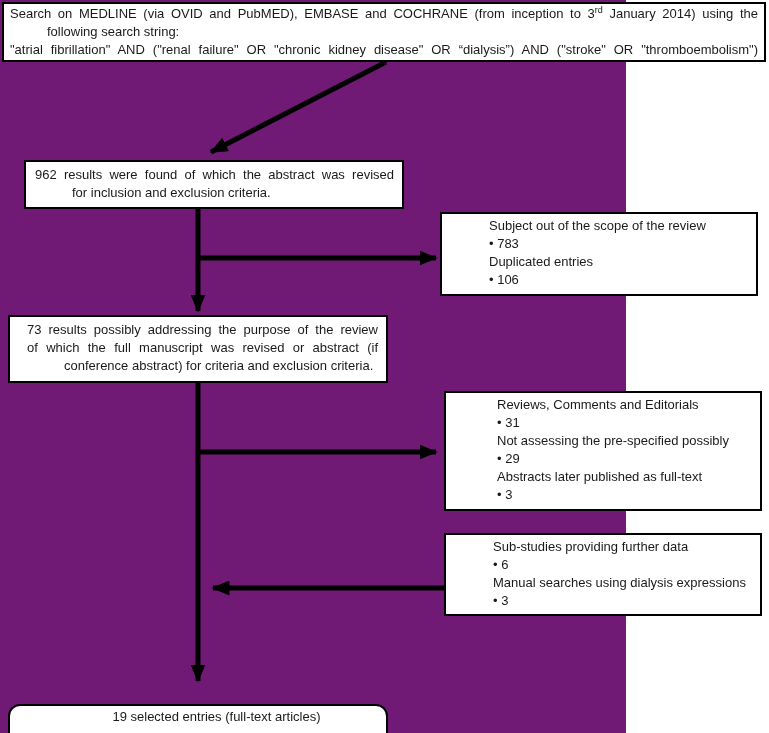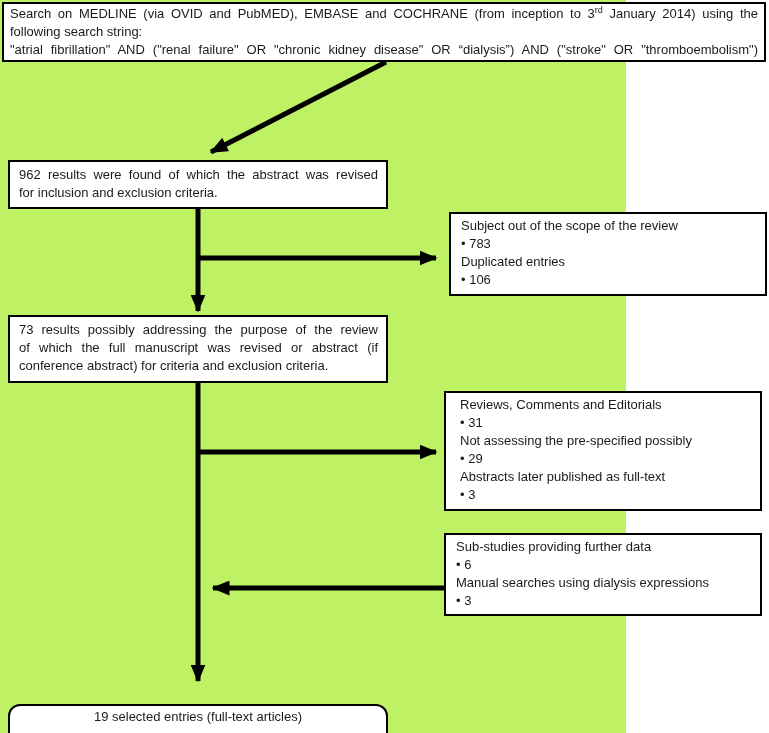--- a/index.html
+++ b/index.html
@@ -4,39 +4,39 @@
 <style>
   html, body { margin: 0; padding: 0; }
   body {
     width: 769px; height: 733px;
     background: #ffffff;
     font-family: "Liberation Sans", sans-serif;
     color: #1a1a1a;
     position: relative;
     overflow: hidden;
   }
-  .canvas { position: absolute; left: 0; top: 0; width: 626px; height: 733px; background: #bef264; }
+  .canvas { position: absolute; left: 0; top: 0; width: 626px; height: 733px; background: #701a75; }
   svg.arrows { position: absolute; left: 0; top: 0; width: 769px; height: 733px; }
   svg.arrows line { stroke: #000000; stroke-width: 5; }
   .box {
     position: absolute;
     background: #ffffff;
     border: 2px solid #000000;
     box-sizing: border-box;
     font-size: 13px;
     line-height: 18px;
   }
-  .line { white-space: nowrap; }
+  .line { white-space: nowrap; margin-left: 37px; }
   .jline { text-align: justify; text-align-last: justify; white-space: nowrap; }
   sup { font-size: 9px; line-height: 0; vertical-align: super; }
 
   #search-box   { left: 2px;   top: 2px;   width: 764px; height: 60px;  border-width: 2.5px; padding: 0.5px 6px; }
-  #screened-box { left: 8px;   top: 160px; width: 380px; height: 49px;  padding: 4px 8px 0 9px; }
-  #excluded1-box{ left: 449px; top: 212px; width: 318px; height: 84px;  padding: 3px 8px 12px 10px; }
-  #fulltext-box { left: 8px;   top: 315px; width: 380px; height: 68px;  padding: 4px 8px 0 9px; }
+  #screened-box { left: 24px;   top: 160px; width: 380px; height: 49px;  padding: 4px 8px 0 9px; }
+  #excluded1-box{ left: 440px; top: 212px; width: 318px; height: 84px;  padding: 3px 8px 12px 10px; }
+  #fulltext-box { left: 8px;   top: 315px; width: 380px; height: 68px;  padding: 4px 8px 0 17px; }
   #excluded2-box{ left: 444px; top: 391px; width: 318px; height: 120px; padding: 3px 8px 0 14px; }
   #added-box    { left: 444px; top: 533px; width: 318px; height: 83px;  padding: 3px 8px 16px 10px; }
   #included-box { left: 8px;   top: 704px; width: 380px; height: 45px;  padding: 2px 8px 12px; text-align: center; border-radius: 12px; }
 </style>
 </head>
 <body>
 
 <div class="canvas">
 
   <svg class="arrows" viewBox="0 0 769 733" aria-hidden="true">

